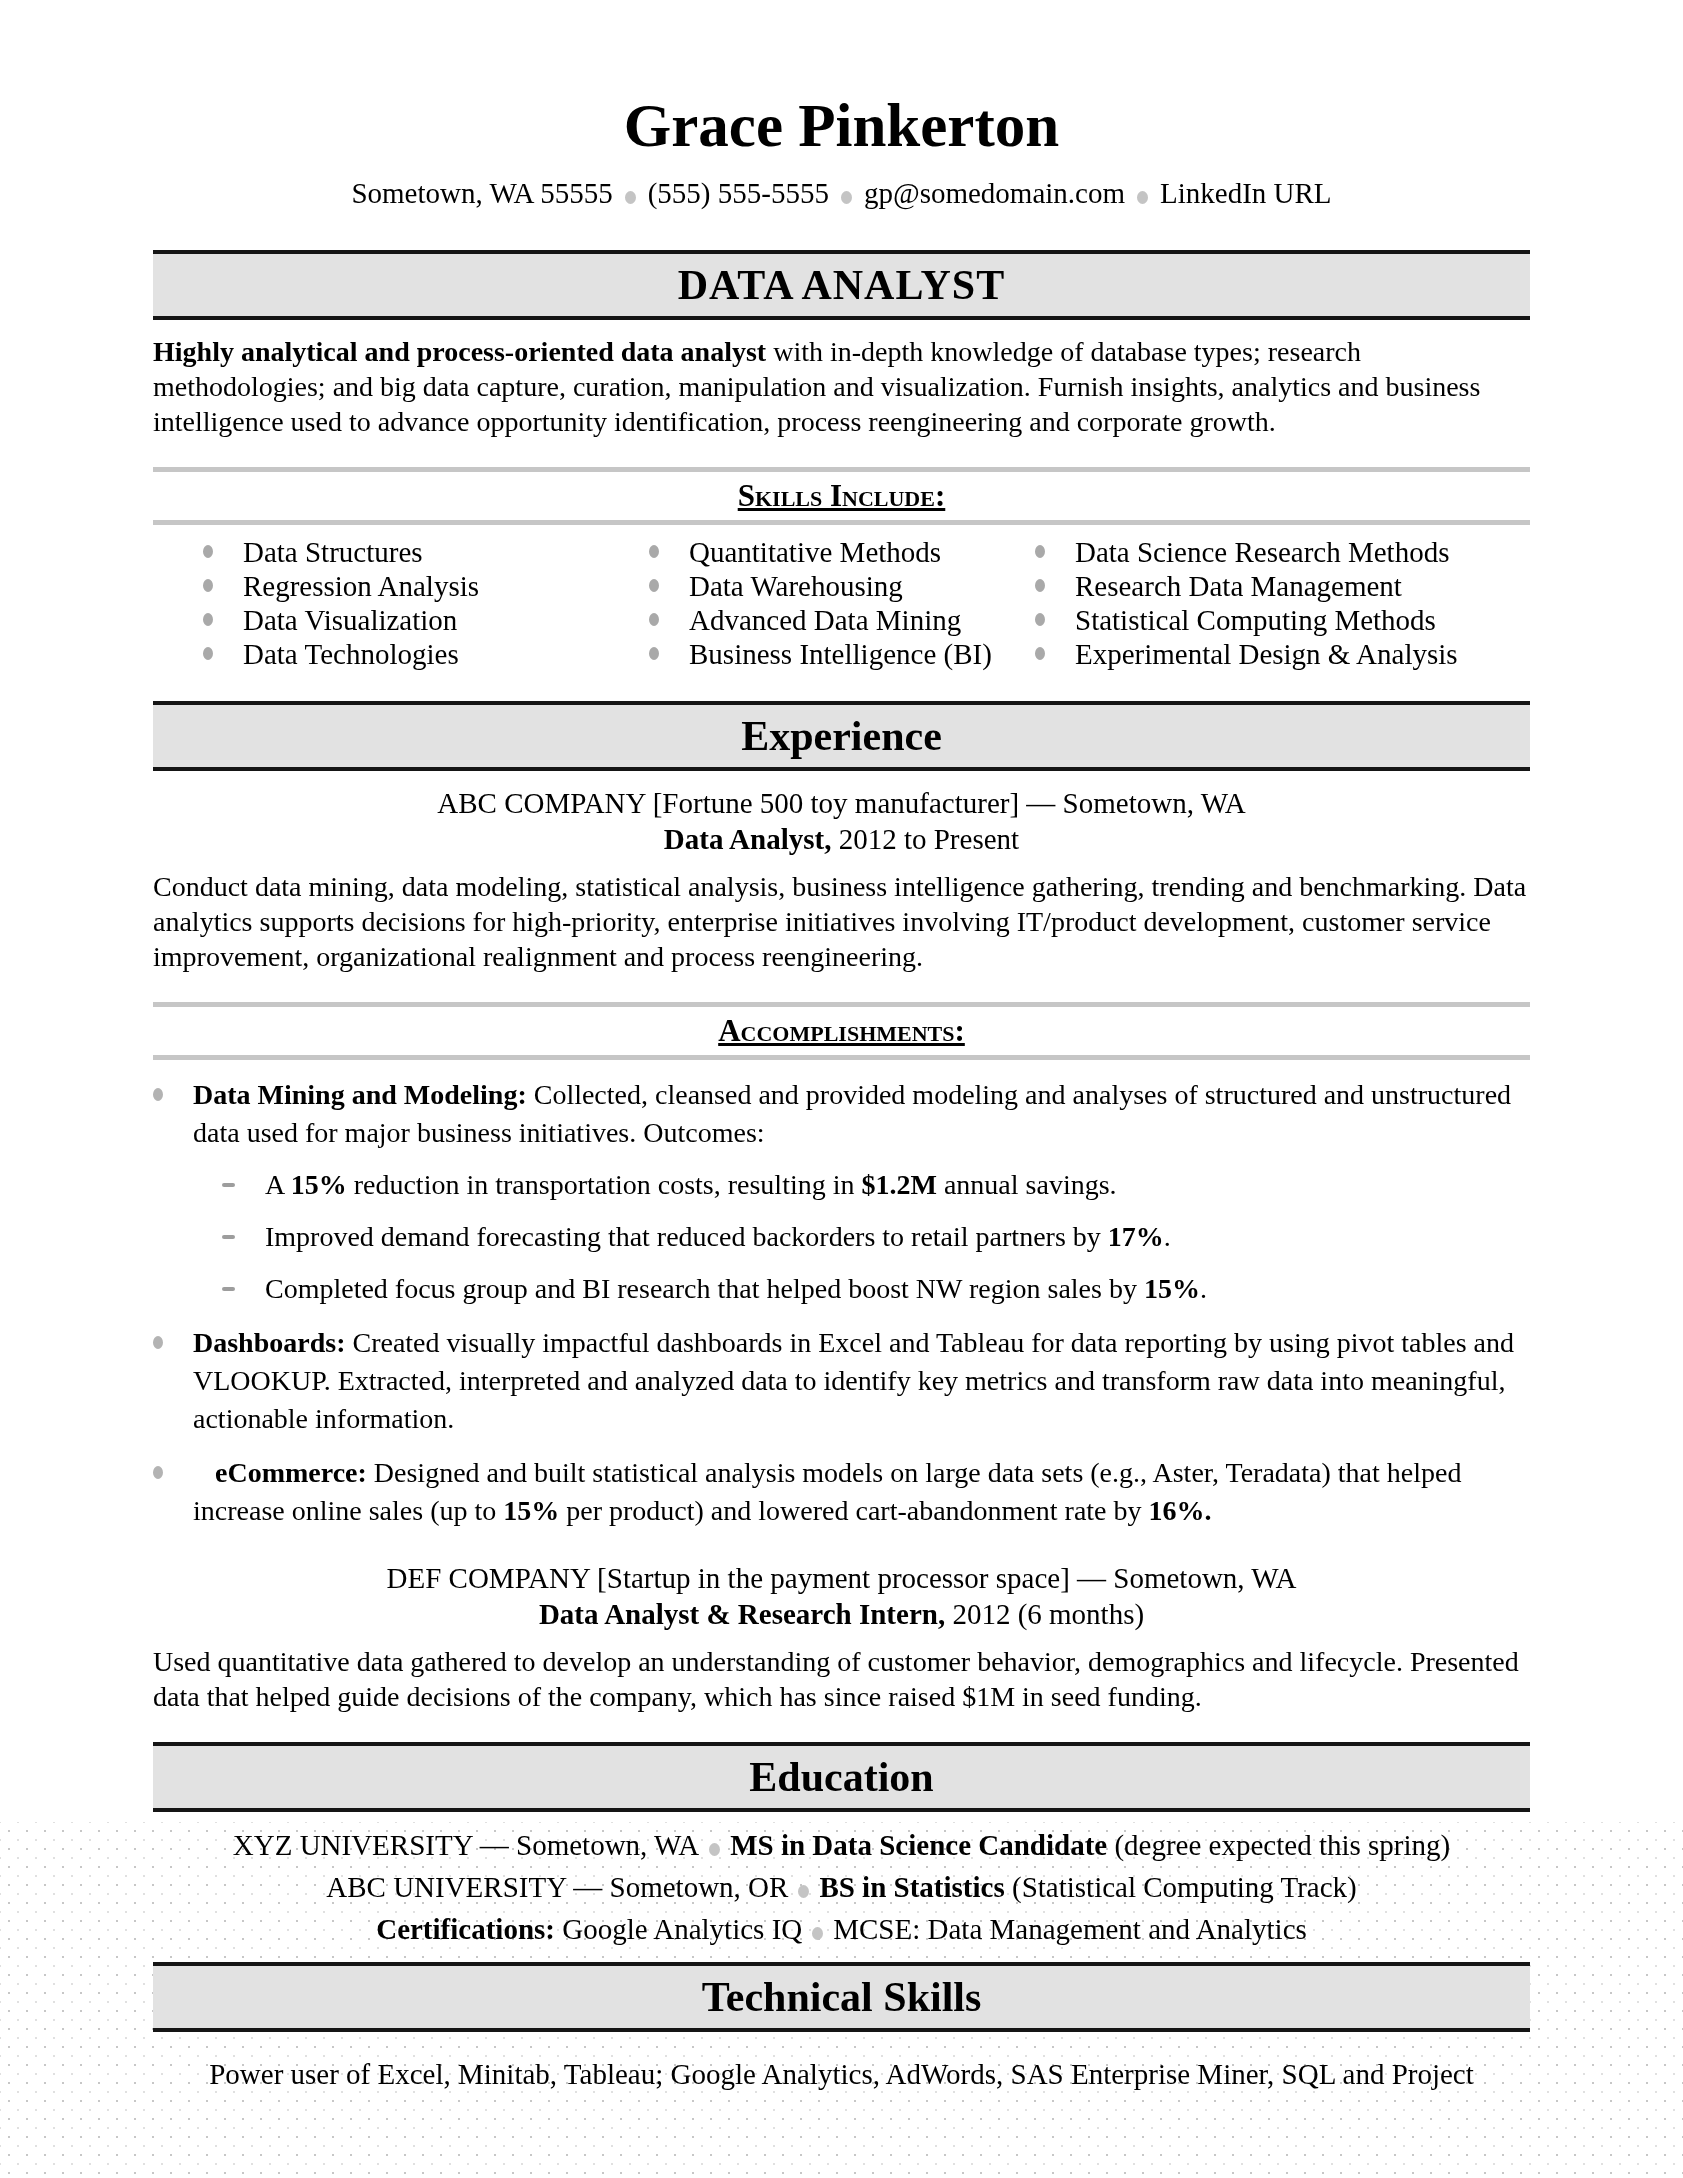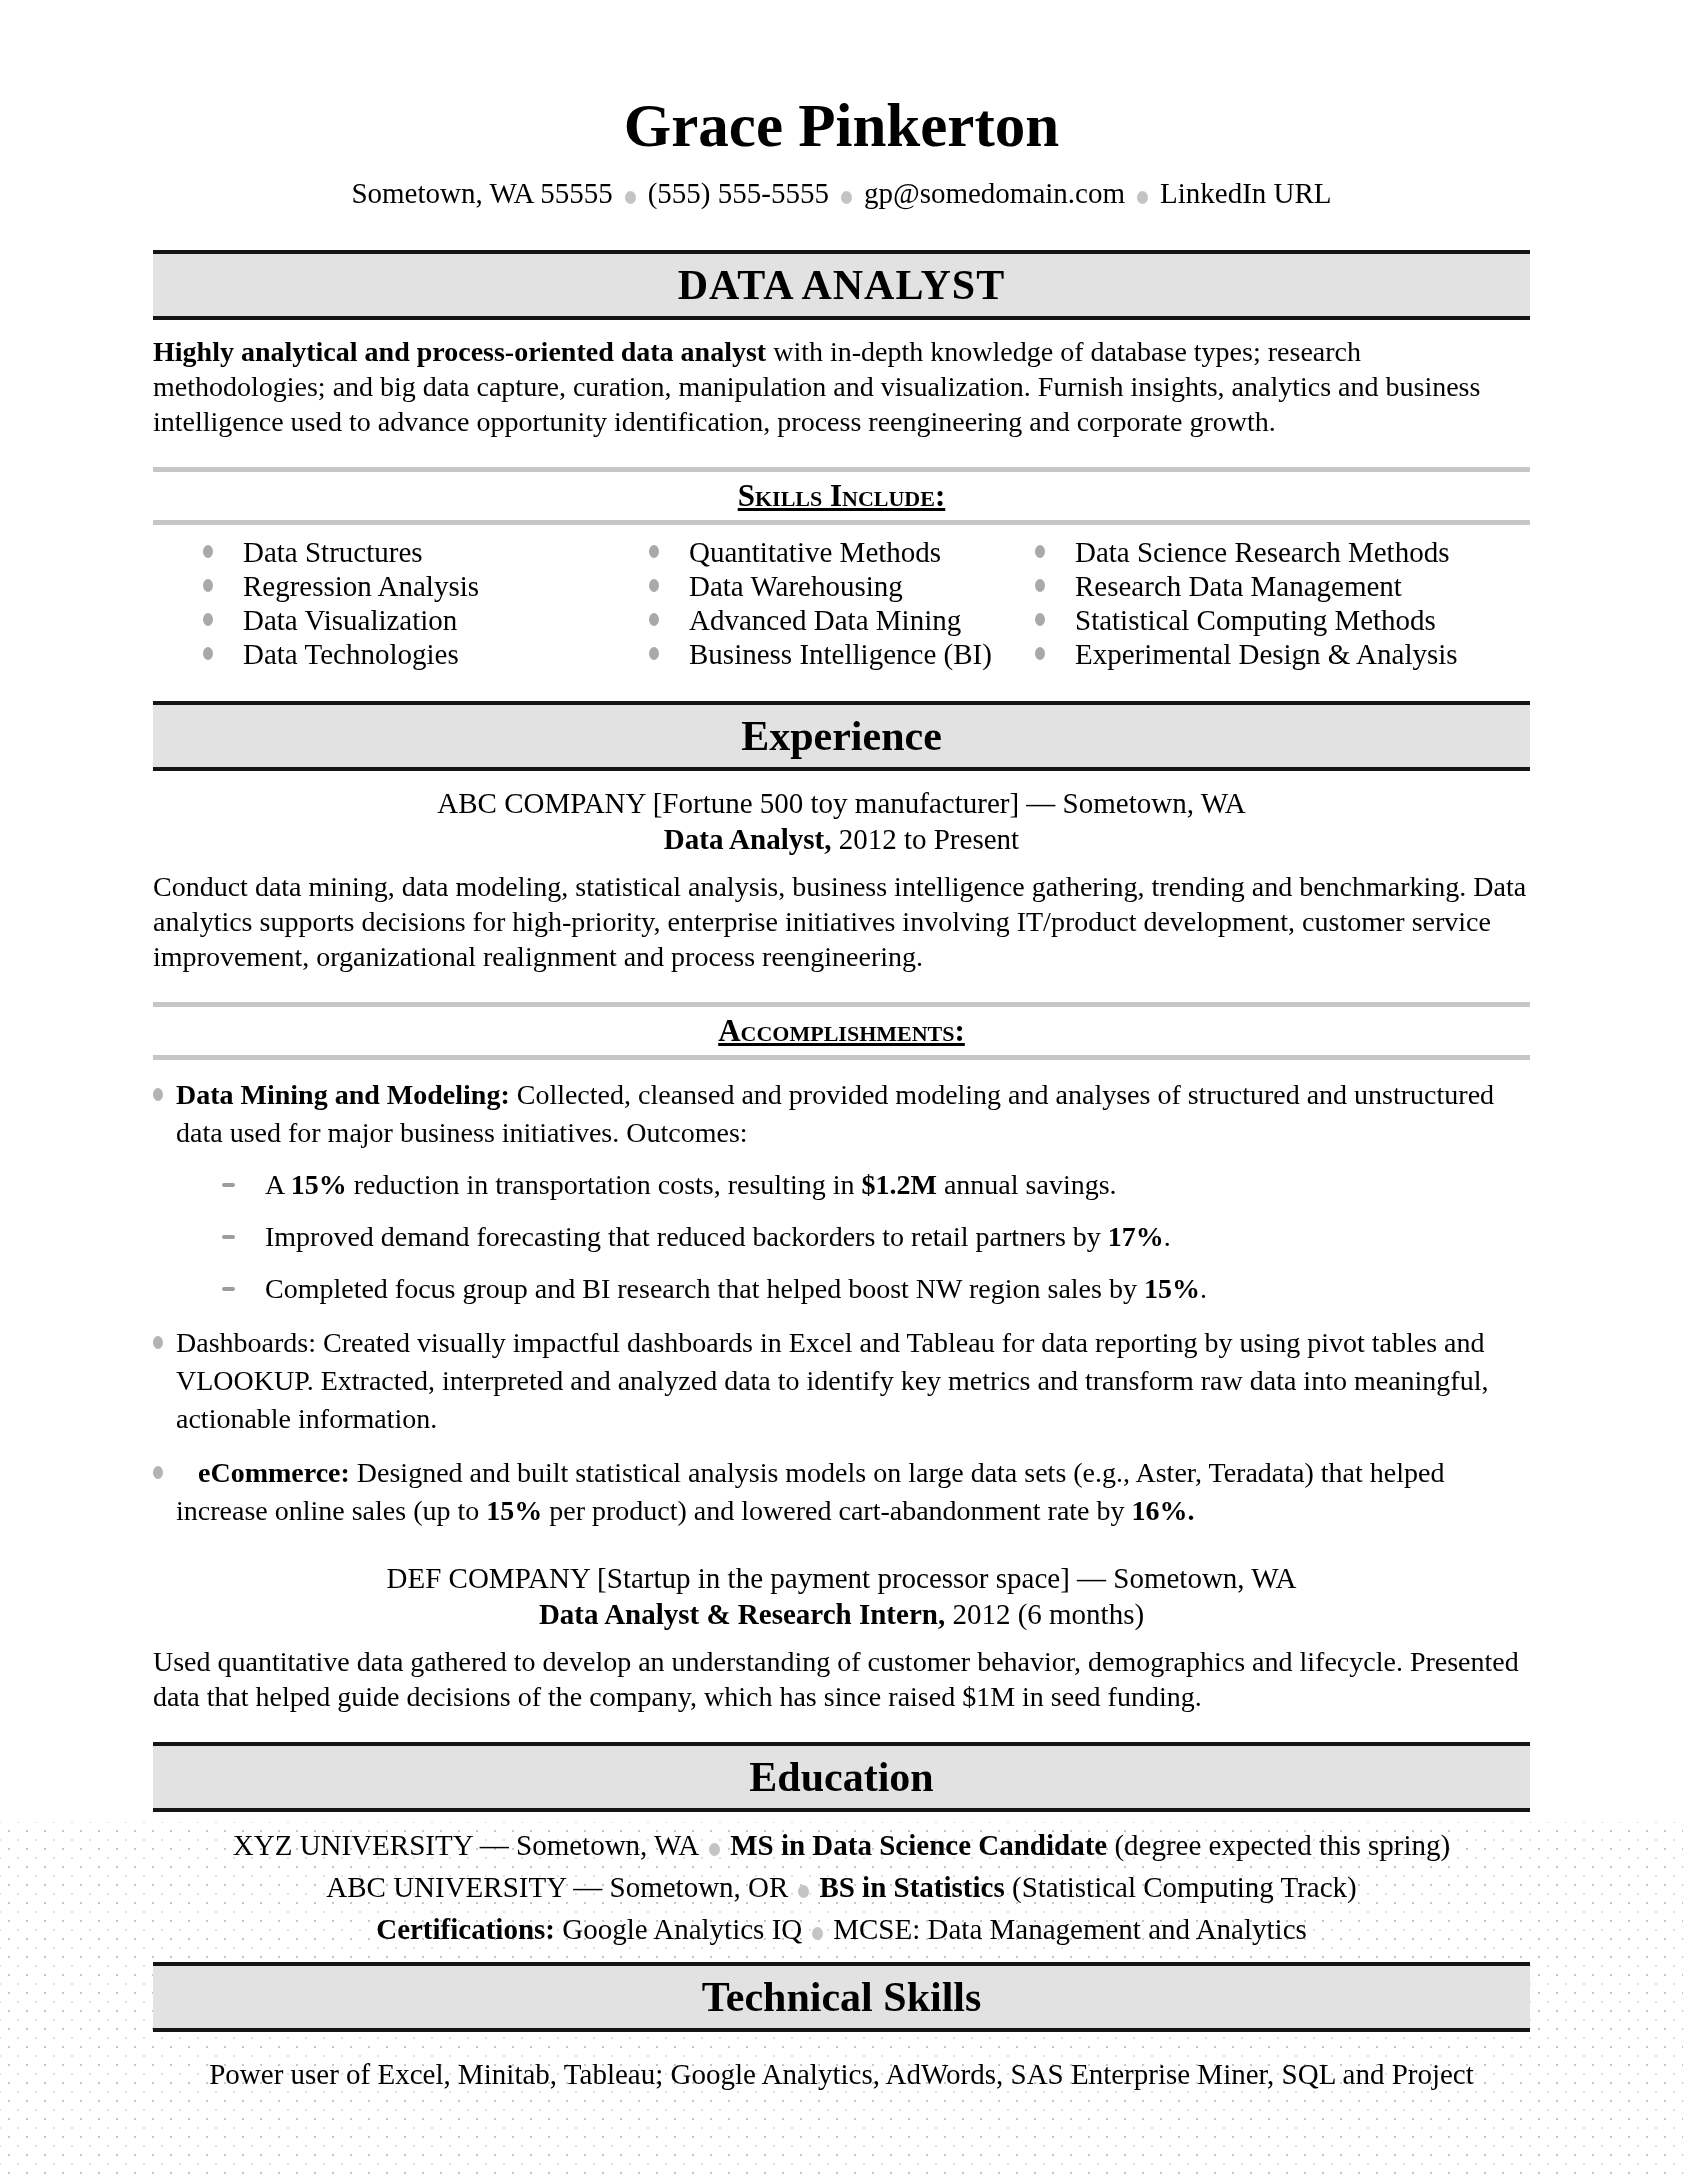--- a/index.html
+++ b/index.html
@@ -109,21 +109,21 @@
     text-align: center;
     font-size: 29px;
     line-height: 36px;
   }
   .company-line { margin-top: 14px; }
   .company-line-def { margin-top: 30px; }
   .job-desc { margin-top: 12px; }
 
   .acc-item {
     display: flex;
-    gap: 13px;
+    gap: 30px;
     margin-top: 16px;
     font-size: 28px;
     line-height: 38px;
     align-items: flex-start;
   }
   .acc-item .dot-bullet { margin-top: 12px; background: #b3b3b3; }
   .sub-list { margin-left: 69px; }
   .sub-item {
     display: flex;
     gap: 30px;
@@ -264,21 +264,21 @@
           <span class="dash-bullet"></span>
           <span><span>Improved demand forecasting that reduced backorders to retail partners by </span><span style="font-weight: bold;">17%</span><span>.</span></span>
         </div>
         <div class="sub-item">
           <span class="dash-bullet"></span>
           <span><span>Completed focus group and BI research that helped boost NW region sales by </span><span style="font-weight: bold;">15%</span><span>.</span></span>
         </div>
       </div>
       <div class="acc-item">
         <span class="dot-bullet"></span>
-        <span><span style="font-weight: normal;">Dashboards:</span><span> Created visually impactful dashboards in Excel and Tableau for data reporting by using pivot tables and VLOOKUP. Extracted, interpreted and analyzed data to identify key metrics and transform raw data into meaningful, actionable information.</span></span>
+        <span><span style="font-weight: bold;">Dashboards:</span><span> Created visually impactful dashboards in Excel and Tableau for data reporting by using pivot tables and VLOOKUP. Extracted, interpreted and analyzed data to identify key metrics and transform raw data into meaningful, actionable information.</span></span>
       </div>
       <div class="acc-item">
         <span class="dot-bullet"></span>
         <span><span style="font-weight: bold; margin-left: 22px;">eCommerce:</span><span> Designed and built statistical analysis models on large data sets (e.g., Aster, Teradata) that helped increase online sales (up to </span><span style="font-weight: bold;">15%</span><span> per product) and lowered cart-abandonment rate by </span><span style="font-weight: bold;">16%.</span></span>
       </div>
     </div>
 
     <div class="center-line company-line-def"><span>DEF COMPANY [Startup in the payment processor space] — Sometown, WA</span></div>
     <div class="center-line"><span style="font-weight: bold;">Data Analyst &amp; Research Intern,</span><span> 2012 (6 months)</span></div>
 

